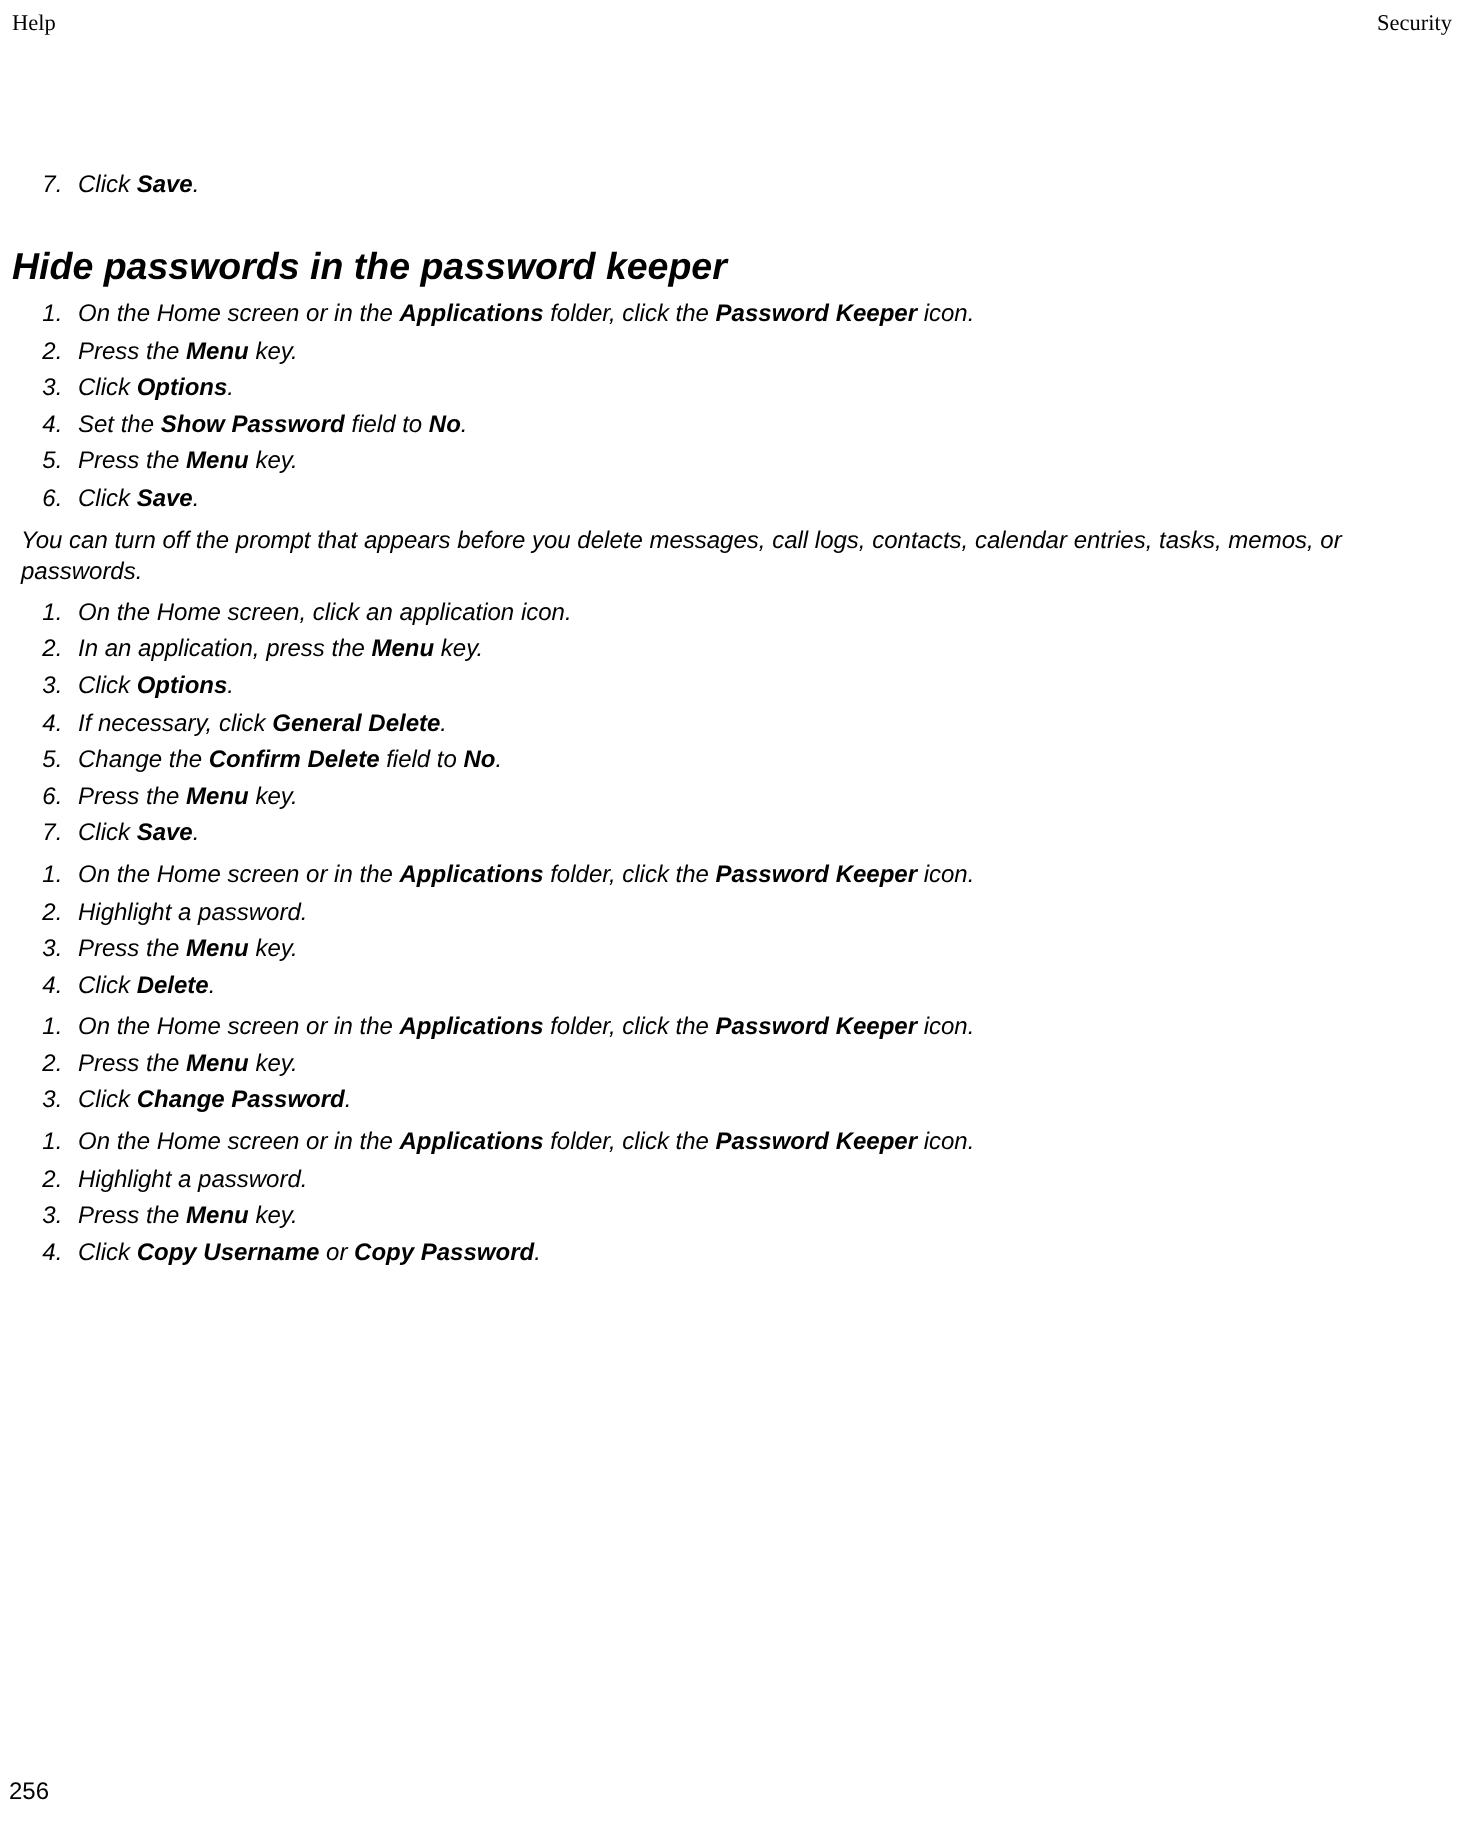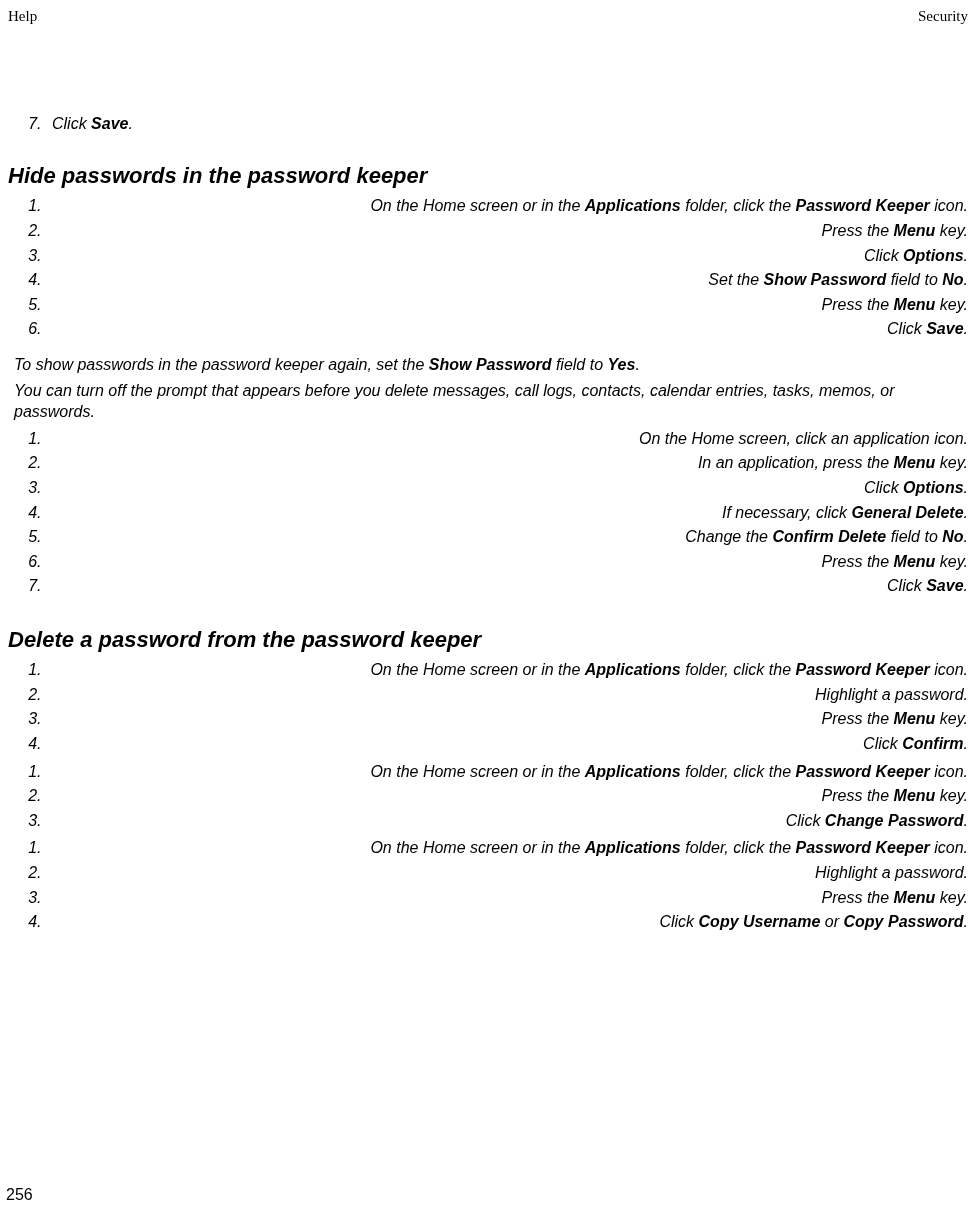--- a/index.html
+++ b/index.html
@@ -19,30 +19,29 @@
     margin-bottom: 90px;
     font-family: Liberation Serif, serif;
   }
   .content { padding-left: 0; font-style: italic; }
   .continued-list {
     margin: 0 0 24px 0;
     padding-left: 38px;
   }
   .continued-list li { font-size: 16px; padding-left: 6px; margin-bottom: 2px; }
   h2.section-heading {
-    font-size: 22px;
+    font-size: 25px;
     font-weight: 700;
     margin: 30px 0 6px 0;
     line-height: 1.2;
   }
   p.para { font-size: 16px; margin: 4px 0 4px 6px; line-height: 1.35; }
   ol.steps {
     margin: 5px 0 6px 0;
     padding-left: 38px;
-    text-align: right;
   }
   ol.steps li { font-size: 16px; padding-left: 6px; margin-bottom: 3px; line-height: 1.35; }
   b { font-weight: 700; }
   .page-number {
     position: absolute;
     left: 6px;
     bottom: 24px;
     font-size: 16px;
   }
 </style>
@@ -63,37 +62,35 @@
   <div id="sections">
       <h2 class="section-heading">Hide passwords in the password keeper</h2>
       <ol class="steps">
         <li>On the Home screen or in the <b>Applications</b> folder, click the <b>Password Keeper</b> icon.</li>
         <li>Press the <b>Menu</b> key.</li>
         <li>Click <b>Options</b>.</li>
         <li>Set the <b>Show Password</b> field to <b>No</b>.</li>
         <li>Press the <b>Menu</b> key.</li>
         <li>Click <b>Save</b>.</li>
       </ol>
-      <p class="para" style="margin-top: 14px;">To show passwords in the password keeper again, set the <b>Show Password</b> field to <b>Yes</b>.</p>
       <p class="para">You can turn off the prompt that appears before you delete messages, call logs, contacts, calendar entries, tasks, memos, or passwords.</p>
       <ol class="steps">
         <li>On the Home screen, click an application icon.</li>
         <li>In an application, press the <b>Menu</b> key.</li>
         <li>Click <b>Options</b>.</li>
         <li>If necessary, click <b>General Delete</b>.</li>
         <li>Change the <b>Confirm Delete</b> field to <b>No</b>.</li>
         <li>Press the <b>Menu</b> key.</li>
         <li>Click <b>Save</b>.</li>
       </ol>
-      <h2 class="section-heading">Delete a password from the password keeper</h2>
       <ol class="steps">
         <li>On the Home screen or in the <b>Applications</b> folder, click the <b>Password Keeper</b> icon.</li>
         <li>Highlight a password.</li>
         <li>Press the <b>Menu</b> key.</li>
-        <li>Click <b>Confirm</b>.</li>
+        <li>Click <b>Delete</b>.</li>
       </ol>
       <ol class="steps">
         <li>On the Home screen or in the <b>Applications</b> folder, click the <b>Password Keeper</b> icon.</li>
         <li>Press the <b>Menu</b> key.</li>
         <li>Click <b>Change Password</b>.</li>
       </ol>
       <ol class="steps">
         <li>On the Home screen or in the <b>Applications</b> folder, click the <b>Password Keeper</b> icon.</li>
         <li>Highlight a password.</li>
         <li>Press the <b>Menu</b> key.</li>

